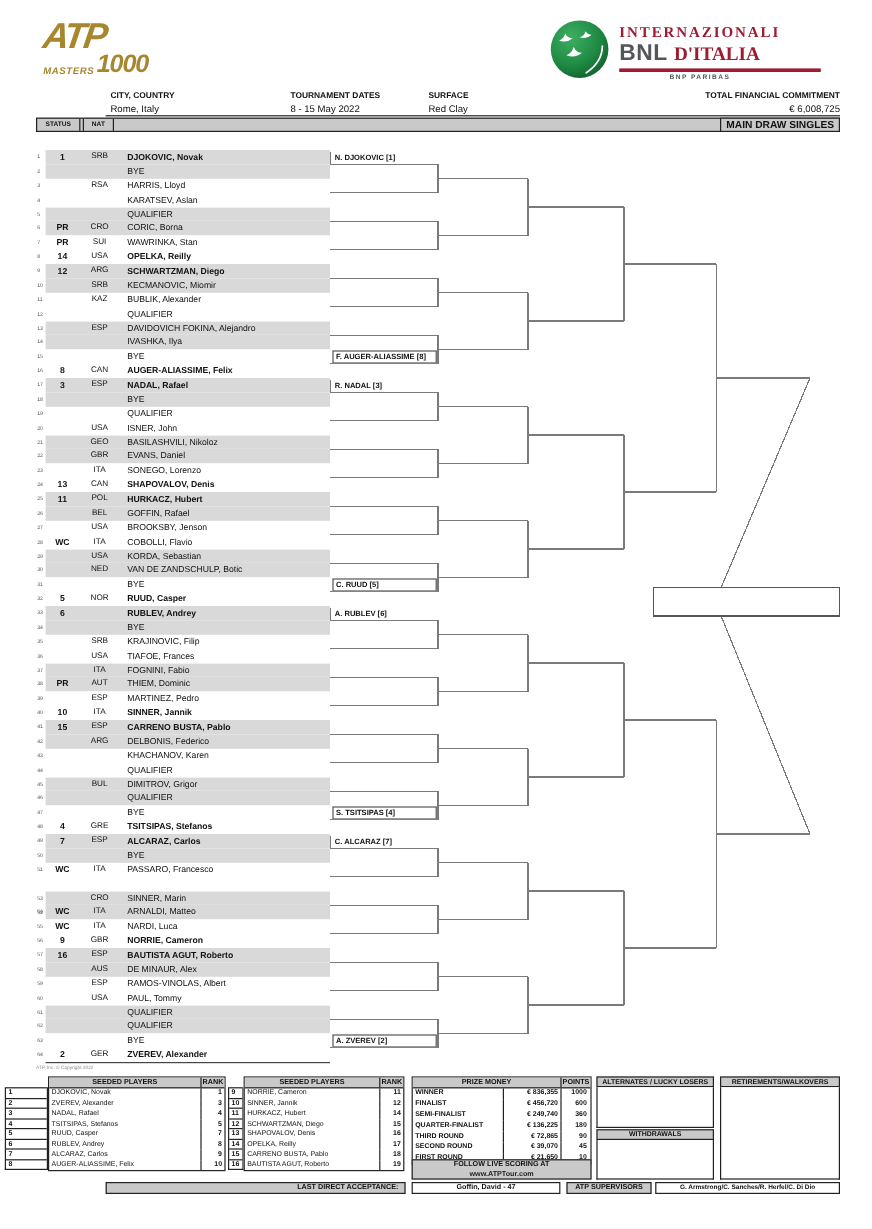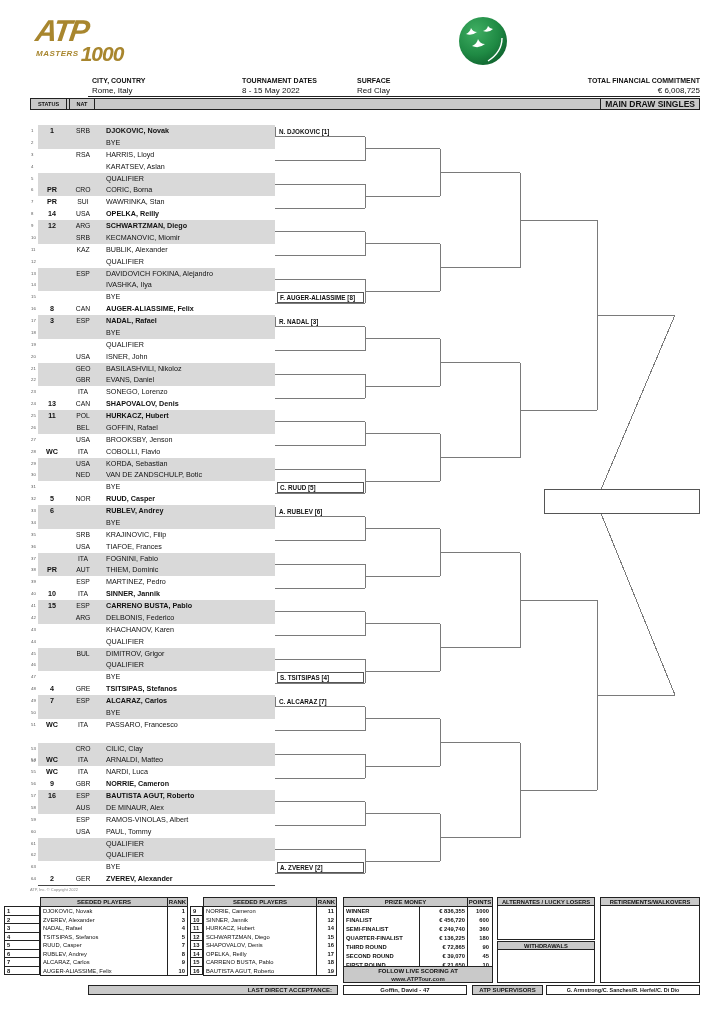--- a/index.html
+++ b/index.html
@@ -3,21 +3,21 @@
 <meta charset="utf-8">
 <style>
   * { box-sizing: border-box; margin: 0; padding: 0; }
   html,body { background:#e8e8e8; }
   body { font-family: "Liberation Sans", sans-serif; color:#111; }
   .page { position:relative; width:727px; height:1024px; background:#fff; margin:0 auto; overflow:hidden; }
 
   
   .atp-logo { position:absolute; left:36px; top:16px; width:140px; color:var(--atp-gold); font-style:italic; line-height:1; }
   .atp-word { font-size:30px; font-weight:bold; letter-spacing:-2px; transform:skewX(-8deg); }
-  .atp-sub  { display:flex; align-items:center; margin-top:-3px; }
+  .atp-sub  { display:flex; align-items:flex-end; margin-top:-3px; }
   .atp-masters { font-size:8px; font-weight:bold; letter-spacing:.5px; }
   .atp-thousand { font-size:21px; font-weight:bold; margin-left:2px; letter-spacing:-1px; }
 
   .bnl-logo { position:absolute; left:458px; top:16px; display:flex; align-items:flex-start; }
   .bnl-ball { width:50px; height:50px; margin-right:8px; }
   .bnl-text { padding-top:4px; }
   .bnl-l1 { font-family:"Liberation Serif", serif; font-weight:bold; font-size:12.5px; letter-spacing:1.6px; color:var(--event-red); }
   .bnl-l2 { display:flex; align-items:baseline; margin-top:-1px; }
   .bnl-bnl { font-size:19px; font-weight:bold; color:var(--bnl-gray); letter-spacing:.5px; }
   .bnl-ditalia { font-family:"Liberation Serif", serif; font-size:16px; font-weight:bold; color:var(--event-red); margin-left:5px; }
@@ -108,20 +108,29 @@
           <stop offset="60%" stop-color="#1f8a44"></stop>
           <stop offset="100%" stop-color="#0e5f2c"></stop>
         </radialGradient>
       </defs>
       <circle cx="25" cy="25" r="24" fill="url(#bg)"></circle>
       <path d="M30 45 Q44 36 44 22" fill="none" stroke="#fff" stroke-width="1.4"></path>
       <path d="M8 18 q4 -2 5 -6 q2 4 6 4 q-5 4 -11 2z" fill="#fff"></path>
       <path d="M14 30 q5 -2 6 -7 q2 5 7 5 q-6 5 -13 2z" fill="#fff"></path>
       <path d="M25 15 q4 -1 5 -5 q2 3 5 3 q-4 4 -10 2z" fill="#fff"></path>
     </svg>
+    <div class="bnl-text">
+      <div class="bnl-l1">INTERNAZIONALI</div>
+      <div class="bnl-l2">
+        <span class="bnl-bnl">BNL</span>
+        <span class="bnl-ditalia">D'ITALIA</span>
+      </div>
+      <div class="bnl-rule"></div>
+      <div class="bnl-bnp">BNP PARIBAS</div>
+    </div>
   </div>
 
   <div class="hfield" style="left:92px;">
     <div class="lab">CITY, COUNTRY</div>
     <div class="val">Rome, Italy</div>
   </div>
   <div class="hfield" style="left:242px;">
     <div class="lab">TOURNAMENT DATES</div>
     <div class="val">8 - 15 May 2022</div>
   </div>
@@ -452,21 +461,21 @@
       <div class="drow" style="top: 605.625px; margin-top: 24px;">
         <span class="c-num">52</span>
         <span class="c-status"></span>
         <span class="c-nat">CHI</span>
         <span class="c-name">GARIN, Cristian</span>
       </div>
       <div class="drow shade" style="top: 617.5px;">
         <span class="c-num">53</span>
         <span class="c-status"></span>
         <span class="c-nat">CRO</span>
-        <span class="c-name">CILIC, Clay</span>
+        <span class="c-name">SINNER, Marin</span>
       </div>
       <div class="drow shade" style="top: 629.375px;">
         <span class="c-num">54</span>
         <span class="c-status">WC</span>
         <span class="c-nat">ITA</span>
         <span class="c-name">ARNALDI, Matteo</span>
       </div>
       <div class="drow" style="top: 641.25px;">
         <span class="c-num">55</span>
         <span class="c-status">WC</span>

